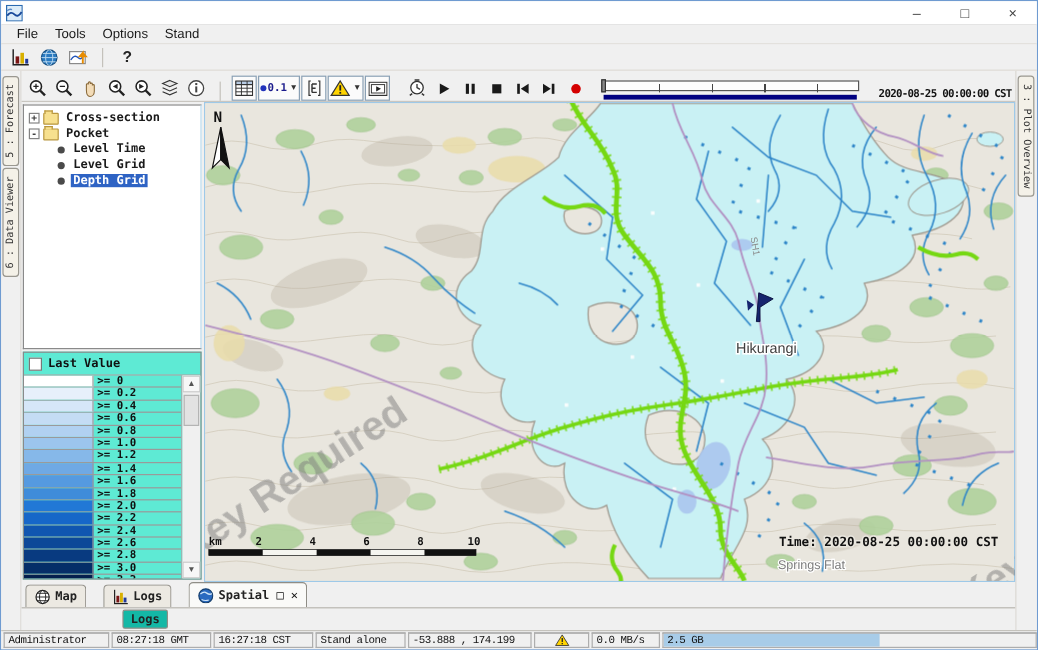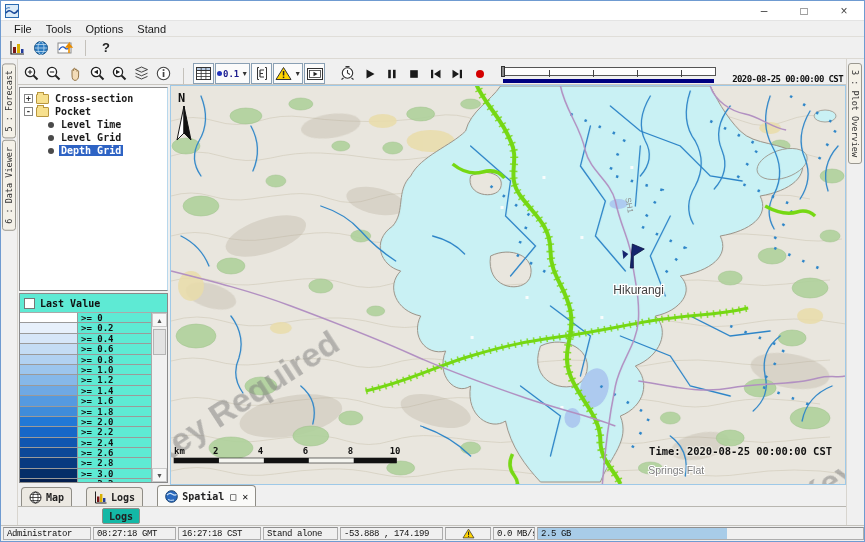--- a/index.html
+++ b/index.html
@@ -93,21 +93,21 @@
   
   .statusbar { position:absolute; left:0; bottom:0; width:100%; height:16px; background:#f0f0f0; border-top:1px solid #c4c2bc; display:flex; }
   .seg { border:1px solid #adadad; border-top-color:#8f8f8f; margin:1px 0 1px 2px; font-family:Liberation Mono, monospace; font-size:9px; letter-spacing:-0.4px; color:#111; display:flex; align-items:center; padding:0 3px; white-space:nowrap; overflow:hidden; position:relative; }
   .seg-admin { width:88px; }
   .seg-systime { width:268px; }
   .seg-gmt { width:83px; }
   .seg-cst { width:83px; }
   .seg-mode { width:75px; }
   .seg-coords { width:103px; }
   .seg-warn { width:46px; justify-content:center; }
-  .seg-net { width:42px; }
+  .seg-net { width:57px; }
   .seg-mem { flex:1; }
   .mem-fill { position:absolute; left:0; top:0; bottom:0; width:58%; background:#a8cce8; }
   .seg-mem span { position:relative; }
 
   .icon-svg { display:block; }
 </style>
 </head>
 <body>
 
 <div class="app">

